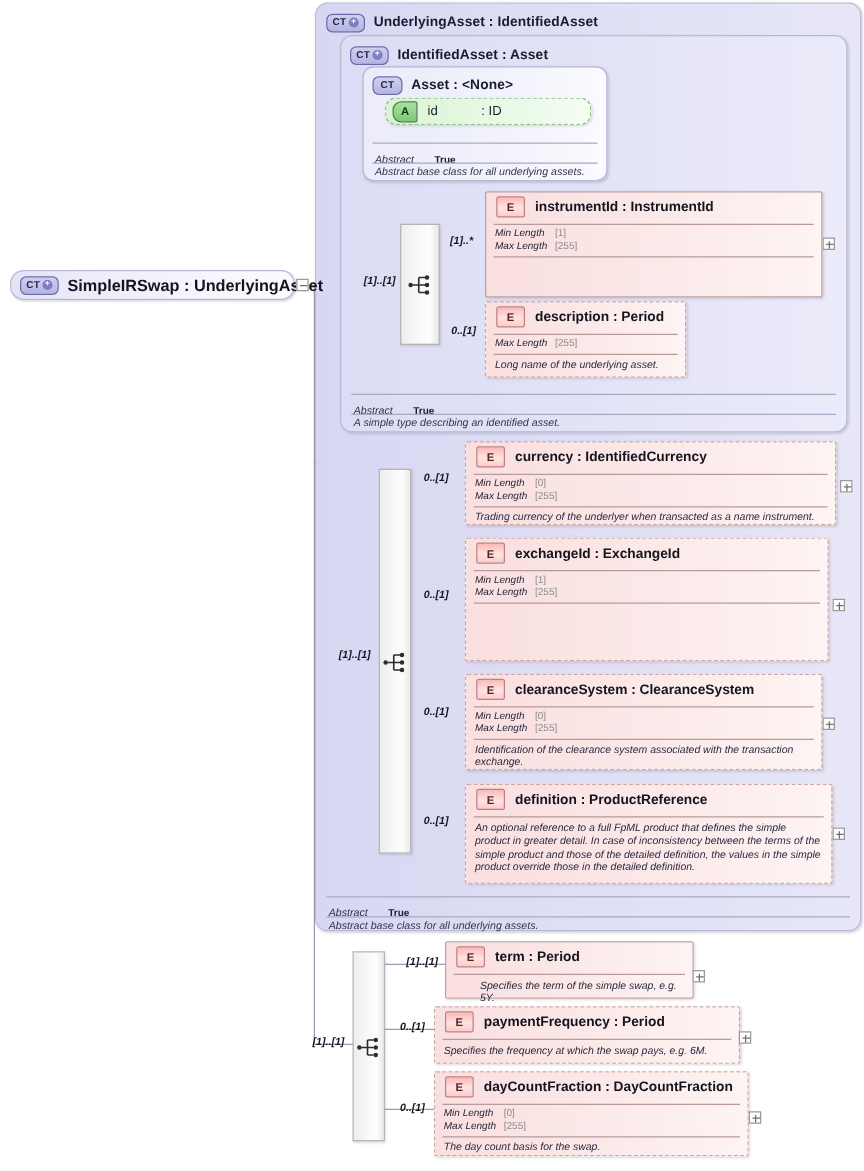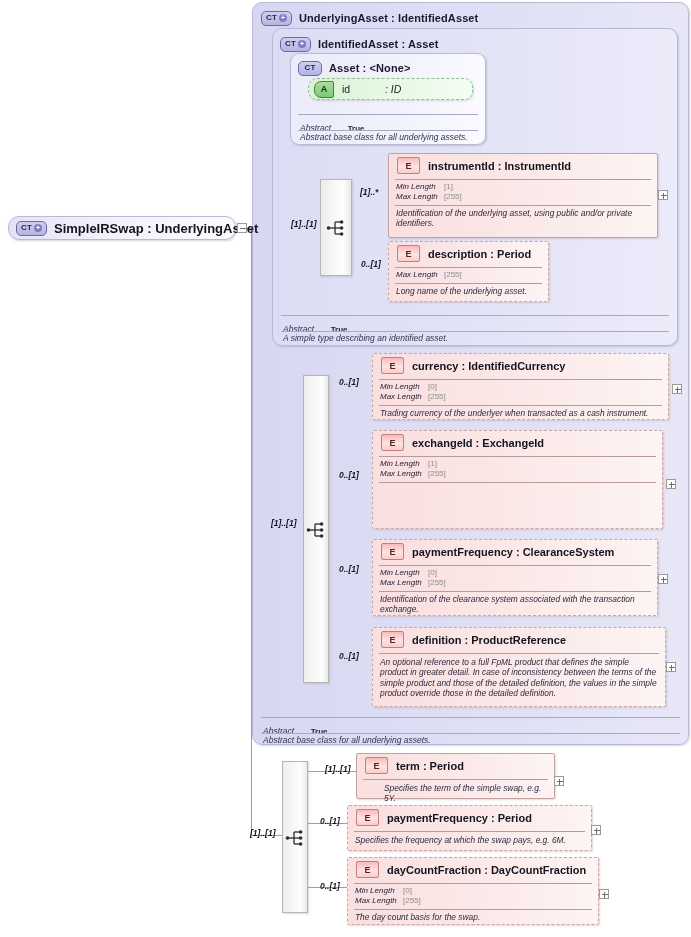--- a/index.html
+++ b/index.html
@@ -212,21 +212,21 @@
     <div class="ct-head" style="left:7px;top:3px;">
       <span class="badge-ct" style="min-width:18px;">
         <span>CT</span>
       </span>
       <span class="ct-title">Asset    : &lt;None&gt;</span>
     </div>
 
     <div class="attrbox" style="left:17px;top:24px;width:165px;height:22px;">
       <span class="badge-a">A</span>
       <span class="attr-name">id</span>
-      <span class="attr-type" style="left:76px;font-style:italic;">: ID</span>
+      <span class="attr-type" style="left:76px;">: ID</span>
     </div>
 
     <div class="foot-line" style="left:7px;right:7px;top:60px;width:auto;"></div>
     <div class="abs" style="left:9px;top:63px;">
       <span class="abstract-lbl">Abstract</span>
       <span class="abstract-val" style="margin-left:12px;">True</span>
     </div>
     <div class="foot-line" style="left:7px;right:7px;top:76px;width:auto;"></div>
     <div class="doc-txt abs" style="left:9px;top:78px;right:8px;">Abstract base class for all underlying assets.</div>
   </div>
@@ -280,21 +280,20 @@
     <div class="el-head">
       <span class="badge-e">E</span>
       <span class="el-title">instrumentId : InstrumentId</span>
     </div>
     <div class="el-sep" style="top:25px;"></div>
     <div class="facets" style="top:28px;">
       <div><span class="facet-lbl">Min Length</span><span class="facet-val">[1]</span></div>
       <div><span class="facet-lbl">Max Length</span><span class="facet-val">[255]</span></div>
     </div>
     <div class="el-sep" style="top:51px;"></div>
-    <div class="el-doc" style="top:54px;">Identification of the underlying asset, using public and/or private identifiers.</div>
   </div>
   <div class="card" style="left:360px;top:187px;">[1]..*</div>
   <div class="expander plus" style="left:658px;top:190px;"></div>
 
   <div class="elbox" style="left:388px;top:241px;width:161px;height:61px;">
     <div class="el-head">
       <span class="badge-e">E</span>
       <span class="el-title">description : Period</span>
     </div>
     <div class="el-sep" style="top:25px;"></div>
@@ -310,21 +309,21 @@
     <div class="el-head">
       <span class="badge-e">E</span>
       <span class="el-title">currency : IdentifiedCurrency</span>
     </div>
     <div class="el-sep" style="top:25px;"></div>
     <div class="facets" style="top:28px;">
       <div><span class="facet-lbl">Min Length</span><span class="facet-val">[0]</span></div>
       <div><span class="facet-lbl">Max Length</span><span class="facet-val">[255]</span></div>
     </div>
     <div class="el-sep" style="top:51px;"></div>
-    <div class="el-doc" style="top:54px;">Trading currency of the underlyer when transacted as a cash instrument.</div>
+    <div class="el-doc" style="top:54px;">Trading currency of the underlyer when transacted as a name instrument.</div>
   </div>
   <div class="card" style="left:339px;top:377px;">0..[1]</div>
   <div class="expander plus" style="left:672px;top:384px;"></div>
 
   <div class="elbox" style="left:372px;top:430px;width:291px;height:99px;">
     <div class="el-head">
       <span class="badge-e">E</span>
       <span class="el-title">exchangeId : ExchangeId</span>
     </div>
     <div class="el-sep" style="top:25px;"></div>
@@ -333,21 +332,21 @@
       <div><span class="facet-lbl">Max Length</span><span class="facet-val">[255]</span></div>
     </div>
     <div class="el-sep" style="top:51px;"></div>
   </div>
   <div class="card" style="left:339px;top:470px;">0..[1]</div>
   <div class="expander plus" style="left:666px;top:479px;"></div>
 
   <div class="elbox" style="left:372px;top:539px;width:286px;height:77px;">
     <div class="el-head">
       <span class="badge-e">E</span>
-      <span class="el-title">paymentFrequency : ClearanceSystem</span>
+      <span class="el-title">clearanceSystem : ClearanceSystem</span>
     </div>
     <div class="el-sep" style="top:25px;"></div>
     <div class="facets" style="top:28px;">
       <div><span class="facet-lbl">Min Length</span><span class="facet-val">[0]</span></div>
       <div><span class="facet-lbl">Max Length</span><span class="facet-val">[255]</span></div>
     </div>
     <div class="el-sep" style="top:51px;"></div>
     <div class="el-doc" style="top:54px;">Identification of the clearance system associated with the transaction exchange.</div>
   </div>
   <div class="card" style="left:339px;top:564px;">0..[1]</div>

